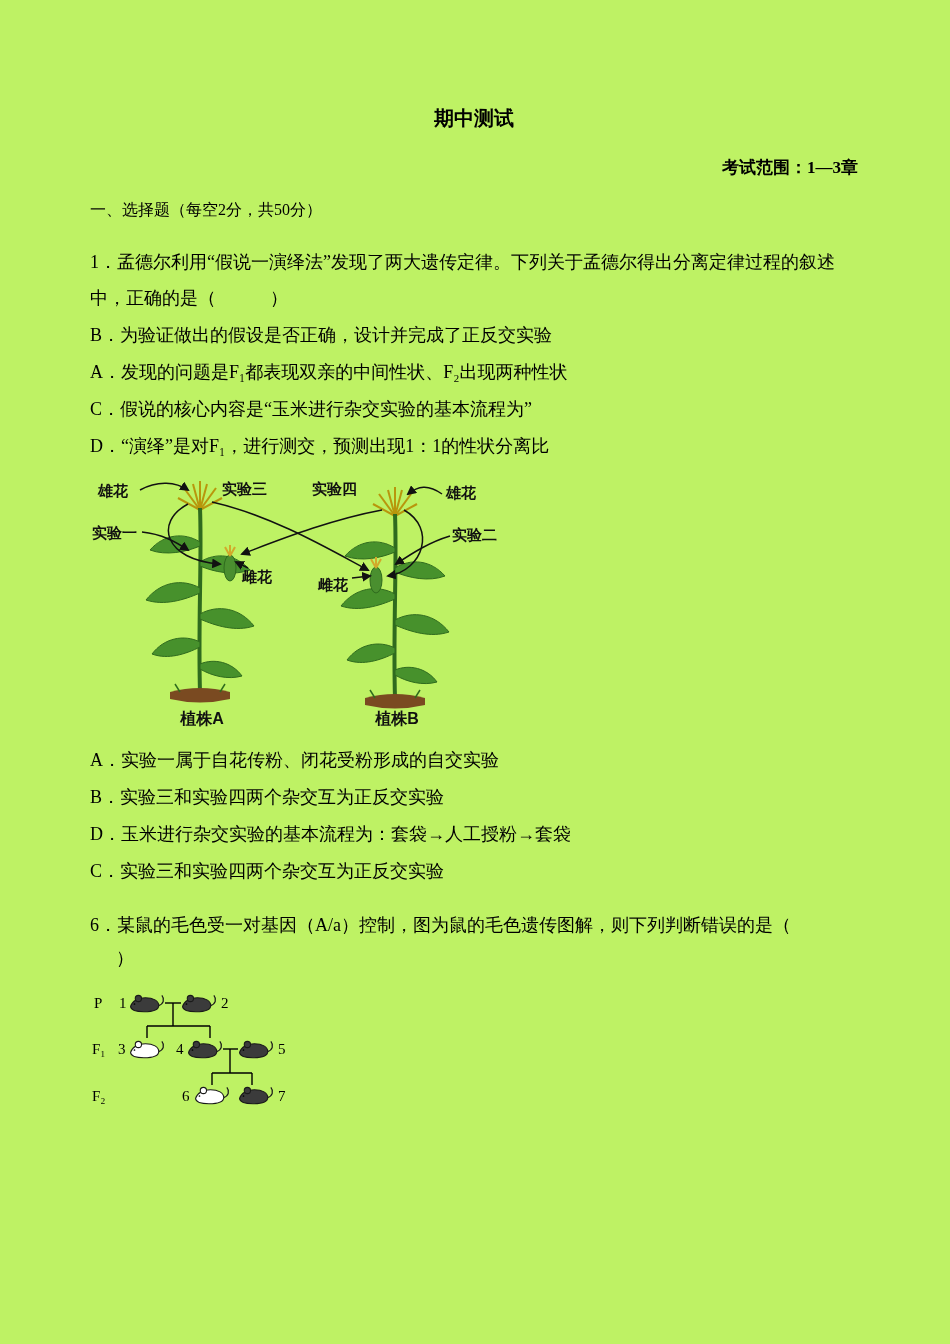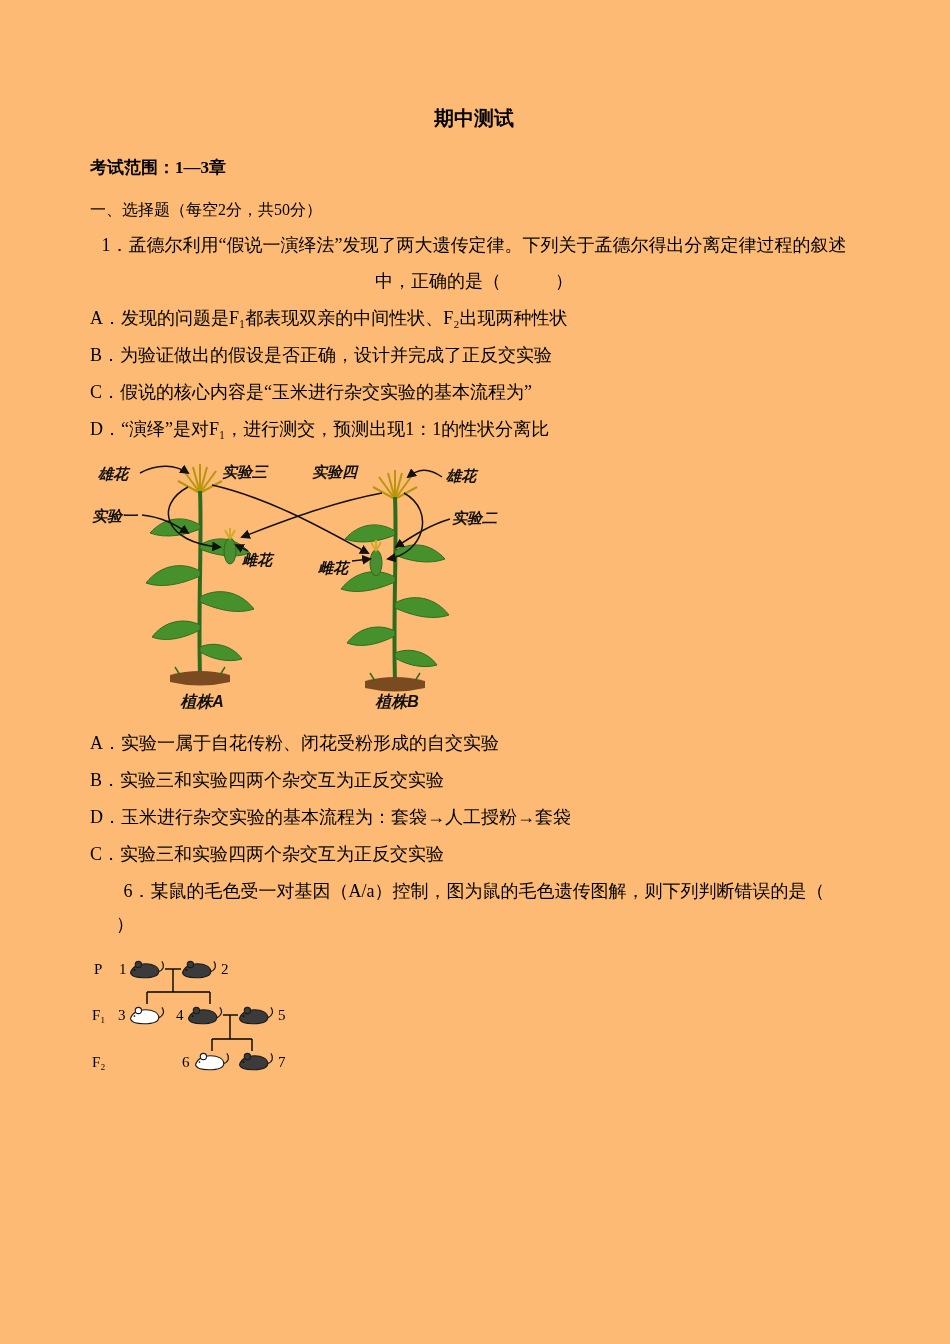--- a/index.html
+++ b/index.html
@@ -1,50 +1,50 @@
 <!DOCTYPE html>
 <html><head>
 <meta charset="utf-8">
 <style>
   * { margin:0; padding:0; box-sizing:border-box; }
   html,body { background:#ffffff; }
   .page {
-    width:950px; height:1344px; margin:0 auto; background:#fdba74; color:#000;
+    width:950px; height:1344px; margin:0 auto; background:#bef264; color:#000;
     font-family:"Liberation Serif","DejaVu Serif",serif;
     padding:104px 92px 40px 90px; overflow:hidden; position:relative;
   }
   .doc-title { text-align:center; font-size:20px; font-weight:bold; line-height:1.4; }
-  .doc-scope { text-align:left; font-size:17px; font-weight:bold; margin-top:24px; line-height:1.4; }
+  .doc-scope { text-align:right; font-size:17px; font-weight:bold; margin-top:24px; line-height:1.4; }
   .section-heading { font-size:16px; margin-top:14px; line-height:2; }
-  .stem { font-size:18px; line-height:2; margin-top:1px;text-align:center; }
+  .stem { font-size:18px; line-height:2; margin-top:18px; }
   .stem-cont { font-size:18px; line-height:1.7; padding-left:26px; }
   .option { font-size:18px; line-height:2; margin:1px 0; }
-  .figure-block { margin:4px 0 2px 0;font-style:italic; }
+  .figure-block { margin:4px 0 2px 0; }
   .ped-block { margin:8px 0 6px 0; }
   svg text { font-family:"Liberation Serif","DejaVu Serif",serif; }
   .fig-label { font-size:15px; font-weight:bold; font-family:"Liberation Sans","DejaVu Sans",sans-serif; fill:#111; }
   .plant-label { font-size:16px; font-weight:bold; font-family:"Liberation Sans","DejaVu Sans",sans-serif; fill:#111; }
   .fig-arrow { stroke:#111; stroke-width:1.5; fill:none; marker-end:url(#arrowhead); }
   .ped-line { stroke:#000; stroke-width:1.4; fill:none; }
   .ped-label { font-size:15px; fill:#000; }
   .mouse-dark { fill:#3b3b3b; stroke:#1a1a1a; }
   .mouse-white { fill:#ffffff; stroke:#1a1a1a; }
 </style>
 </head>
 <body>
 
 <div class="page">
 
   <h1 class="doc-title">期中测试</h1>
   <div class="doc-scope">考试范围：1—3章</div>
   <div class="section-heading">一、选择题（每空2分，共50分）</div>
 
   <p class="stem">1．孟德尔利用“假说一演绎法”发现了两大遗传定律。下列关于孟德尔得出分离定律过程的叙述中，正确的是（　　　）</p>
+  <p class="option">B．为验证做出的假设是否正确，设计并完成了正反交实验</p>
   <p class="option">A．发现的问题是F₁都表现双亲的中间性状、F₂出现两种性状</p>
-  <p class="option">B．为验证做出的假设是否正确，设计并完成了正反交实验</p>
   <p class="option">C．假说的核心内容是“玉米进行杂交实验的基本流程为”</p>
   <p class="option">D．“演绎”是对F₁，进行测交，预测出现1：1的性状分离比</p>
 
 
   <div class="figure-block">
     <svg viewBox="0 0 470 268" width="470" height="268">
       <defs>
         <marker id="arrowhead" viewBox="0 0 10 10" refX="8" refY="5" markerWidth="6.5" markerHeight="6.5" orient="auto-start-reverse">
           <path d="M0,0 L10,5 L0,10 Z" fill="#111"></path>
         </marker>

